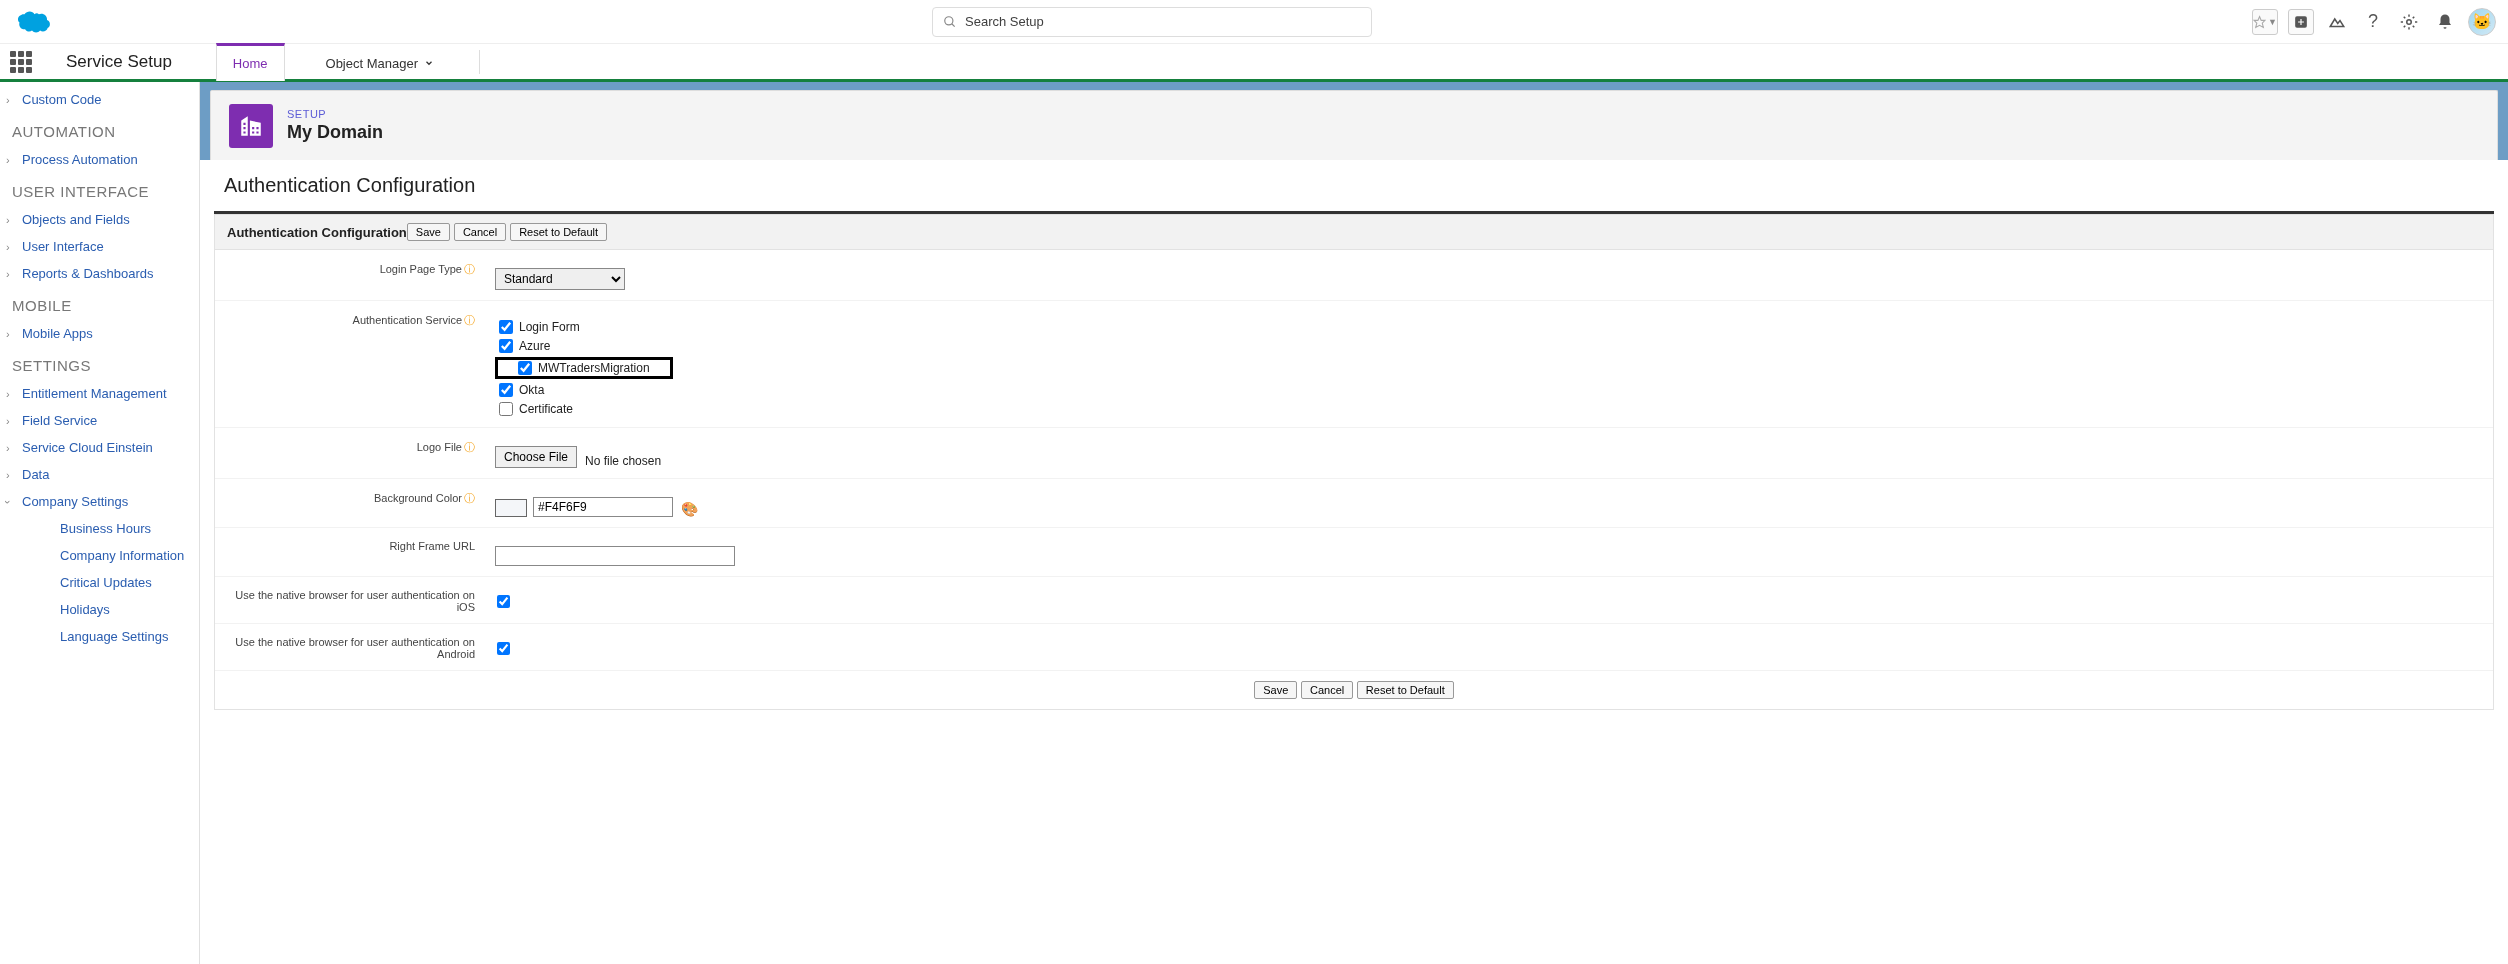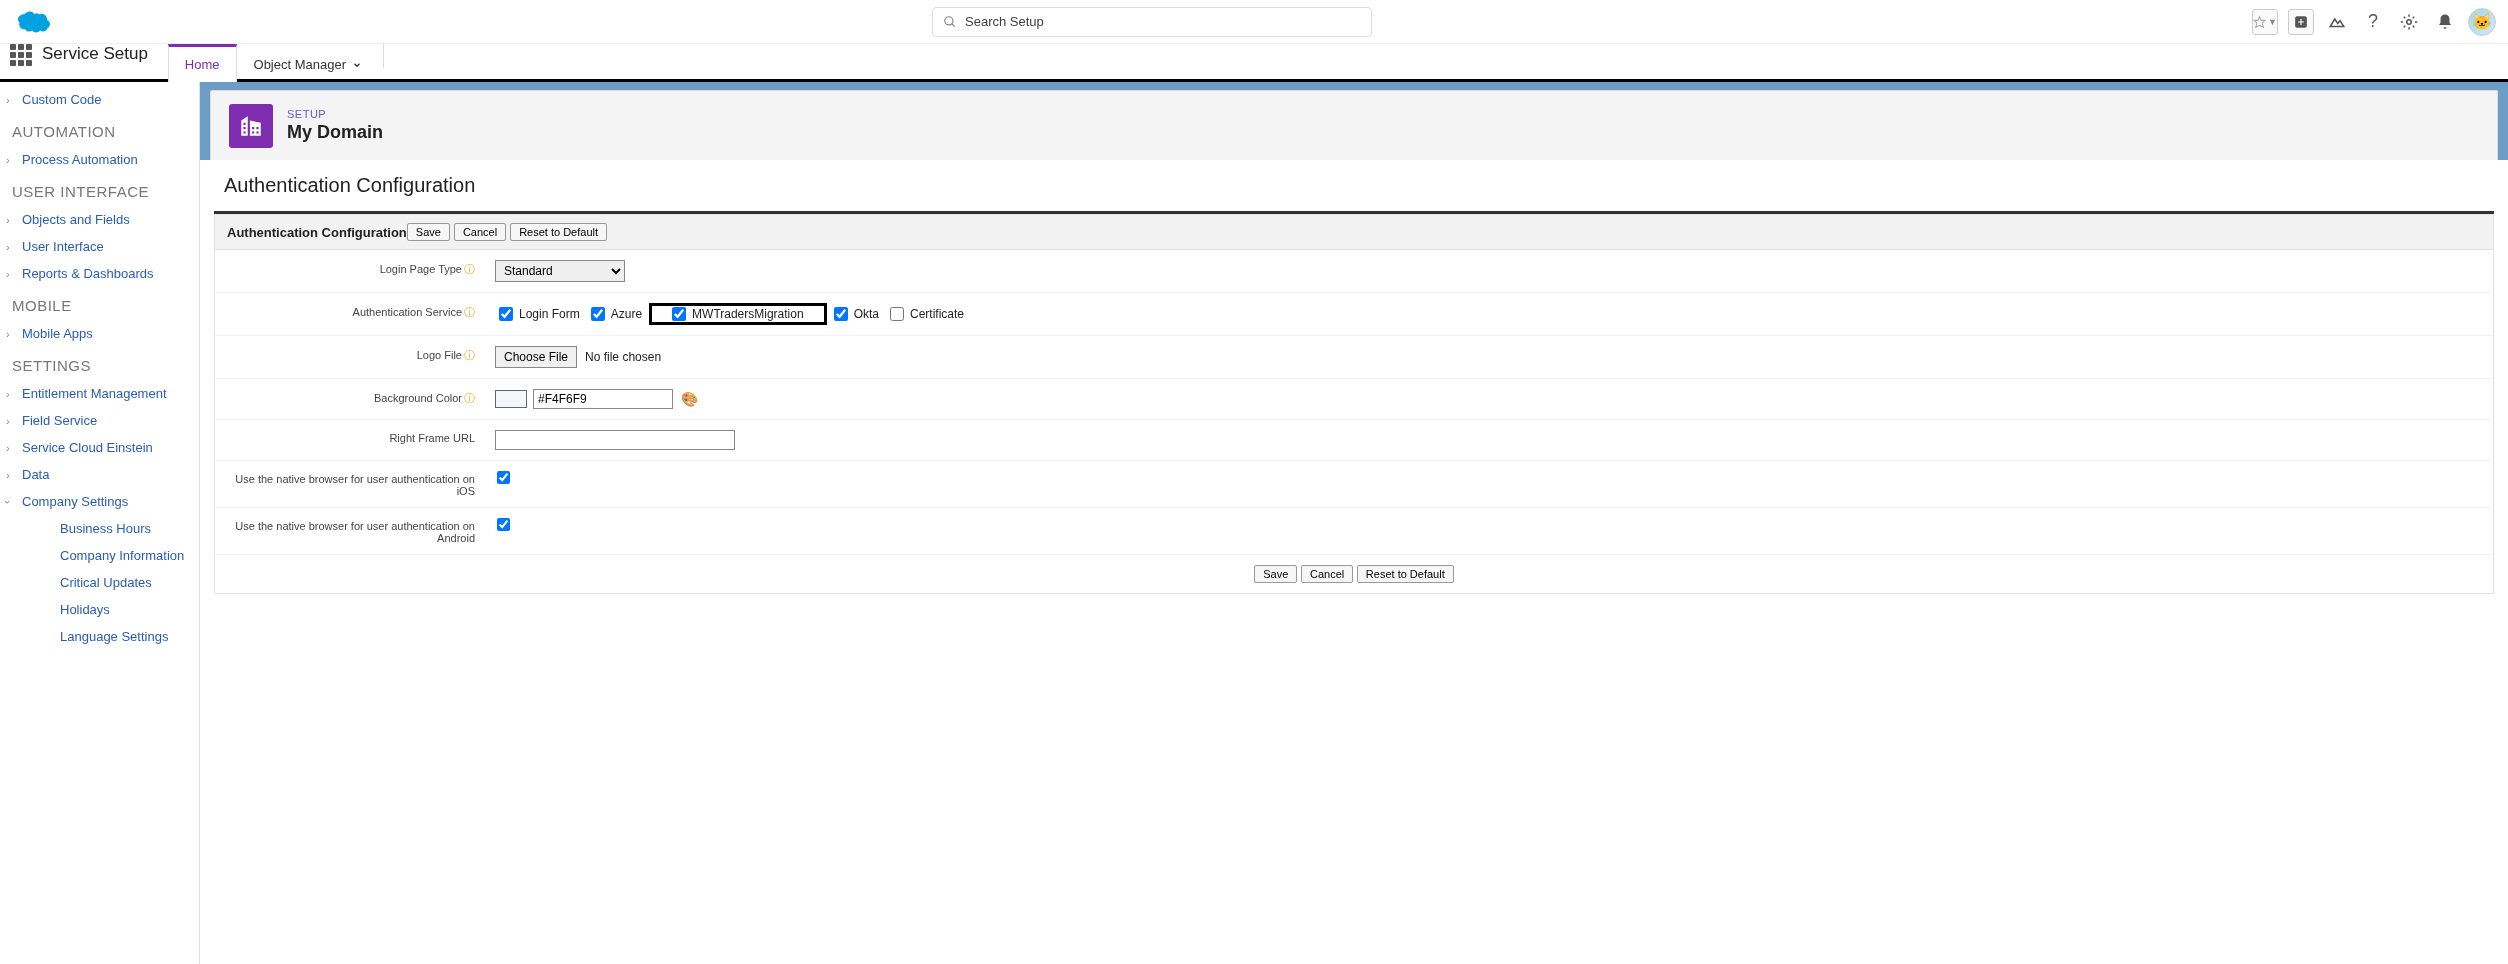--- a/index.html
+++ b/index.html
@@ -10,21 +10,21 @@
     .cloud-logo { width: 40px; height: 28px; }
     .search-wrap { flex: 1; display: flex; justify-content: center; }
     .search-box { width: 440px; height: 30px; border: 1px solid #ddd; border-radius: 4px; display: flex; align-items: center; padding: 0 10px; color: #404040; background: #fff; }
     .search-box svg { margin-right: 8px; }
     .header-icons { display: flex; align-items: center; gap: 10px; }
     .icon-btn { width: 26px; height: 26px; display: flex; align-items: center; justify-content: center; border: 1px solid transparent; border-radius: 3px; color: #555; }
     .icon-btn.bordered { border-color: #ccc; background: #fafafa; }
     .avatar { width: 28px; height: 28px; border-radius: 50%; background: linear-gradient(135deg,#a0d8f0,#d0e8f5); border: 1px solid #ccc; display:flex; align-items:center; justify-content:center; font-size:16px; }
     
     
-    .nav-bar { height: 38px; display: flex; align-items: flex-start; border-bottom: 3px solid #000000; position: relative; }
+    .nav-bar { height: 38px; display: flex; align-items: center; border-bottom: 3px solid #15803d; position: relative; gap: 24px; }
     .waffle { width: 22px; height: 22px; margin: 0 10px; display: grid; grid-template-columns: repeat(3,1fr); grid-template-rows: repeat(3,1fr); gap: 2px; }
     .waffle span { background: #555; border-radius: 1px; }
     .app-name { font-size: 17px; font-weight: 400; color: #222; margin-right: 20px; }
     .tab { padding: 0 16px; height: 38px; display: flex; align-items: center; border-top: 3px solid transparent; border-left: 1px solid transparent; border-right: 1px solid transparent; font-size: 13px; color: #333; cursor: pointer; }
     .tab.active { border-top-color: #7e2db0; border-left-color: #ddd; border-right-color: #ddd; color: #7e2db0; background: #fff; }
     .tab .chev { margin-left: 6px; }
     .nav-sep { width: 1px; height: 24px; background: #ddd; margin: 0 4px; }
     
     
     .main { display: flex; height: calc(100vh - 82px); overflow: hidden; }
@@ -53,23 +53,23 @@
     .form-header { background: #f2f2f2; border: 1px solid #e2e2e2; margin: 0 14px; padding: 8px 12px; display: flex; align-items: center; }
     .form-header-title { font-weight: bold; font-size: 13px; }
     .form-header-actions { margin-left: auto; display: flex; gap: 4px; }
     .btn { border: 1px solid #999; background: #f6f6f6; padding: 2px 8px; font-size: 11px; border-radius: 2px; cursor: pointer; }
     
     .form-body { margin: 0 14px 30px 14px; border-left: 1px solid #e2e2e2; border-right: 1px solid #e2e2e2; border-bottom: 1px solid #e2e2e2; }
     .srow { display: flex; align-items: flex-start; padding: 10px 10px; border-bottom: 1px solid #f2f2f2; }
     .srow:last-child { border-bottom: none; }
     .slabel { width: 270px; text-align: right; font-size: 11px; color: #444; padding-right: 20px; padding-top: 2px; }
     .slabel .help { color: #f5a623; margin-left: 2px; }
-    .sfield { flex: 1; font-size: 12px; display: flex; align-items: center; flex-wrap: wrap; }
+    .sfield { flex: 1; font-size: 12px; display: flex; align-items: flex-end; flex-wrap: wrap; margin-top: 8px; }
     select, input[type=text] { font-size: 12px; padding: 2px 4px; border: 1px solid #888; }
-    .cb-list { display: flex; flex-direction: row; gap: 3px; }
+    .cb-list { display: flex; flex-direction: column; gap: 3px; }
     .cb-row { display: flex; align-items: center; gap: 6px; font-size: 12px; padding: 1px 4px; }
     .cb-row.highlight { border: 3px solid #000000; padding: 1px 20px; display: inline-flex; width: fit-content; }
     .cb-row input[type=checkbox] { width: 14px; height: 14px; }
     .file-btn { border: 1px solid #888; padding: 3px 8px; font-size: 12px; background: #f0f0f0; margin-right: 8px; }
     .bg-swatch { width: 32px; height: 18px; border: 1px solid #666; background: #F4F6F9; margin-right: 6px; }
     .color-input { width: 140px; margin-right: 8px; }
     .palette-icon { font-size: 14px; }
     .url-input { width: 240px; }
     .center-actions { text-align: center; padding: 10px; }
     

